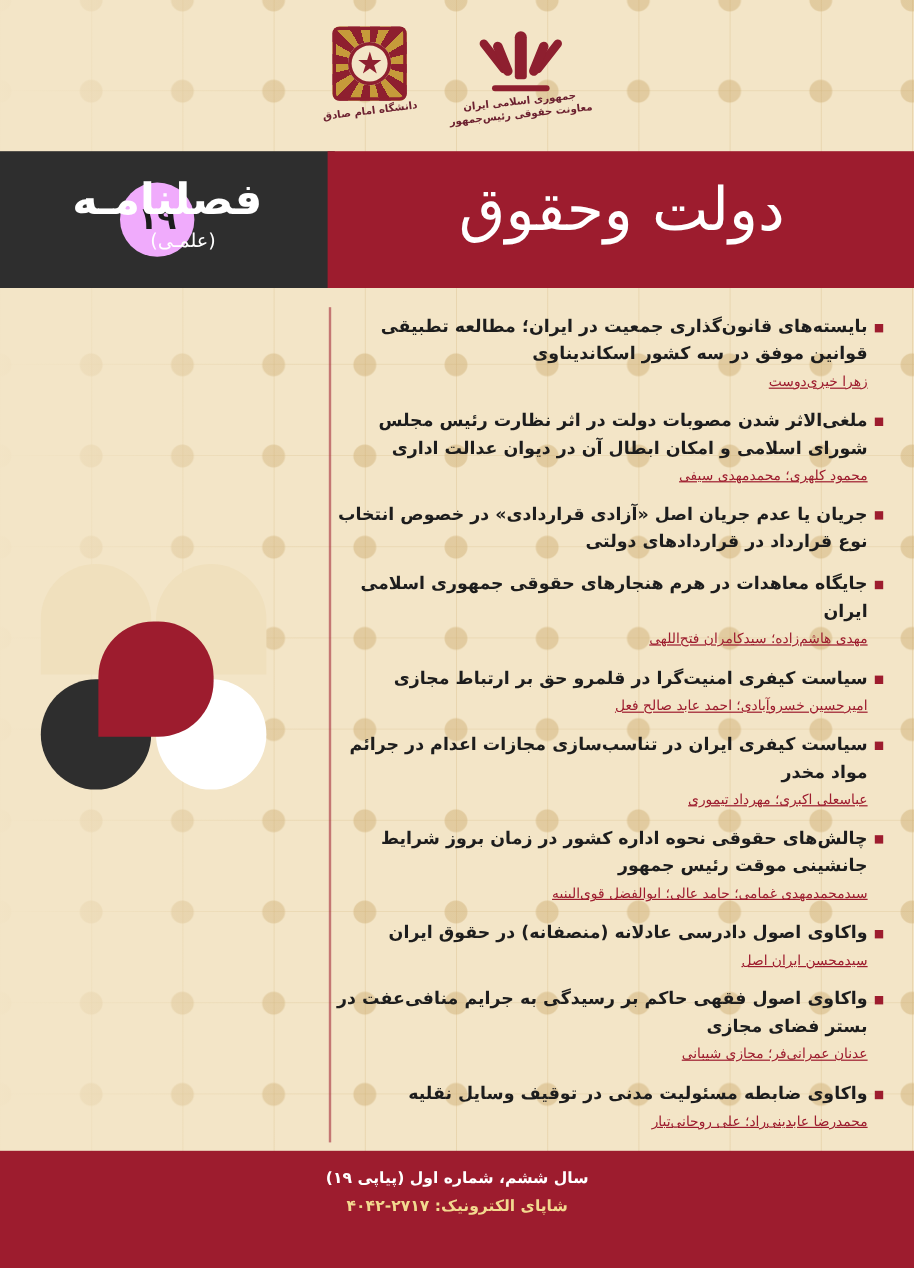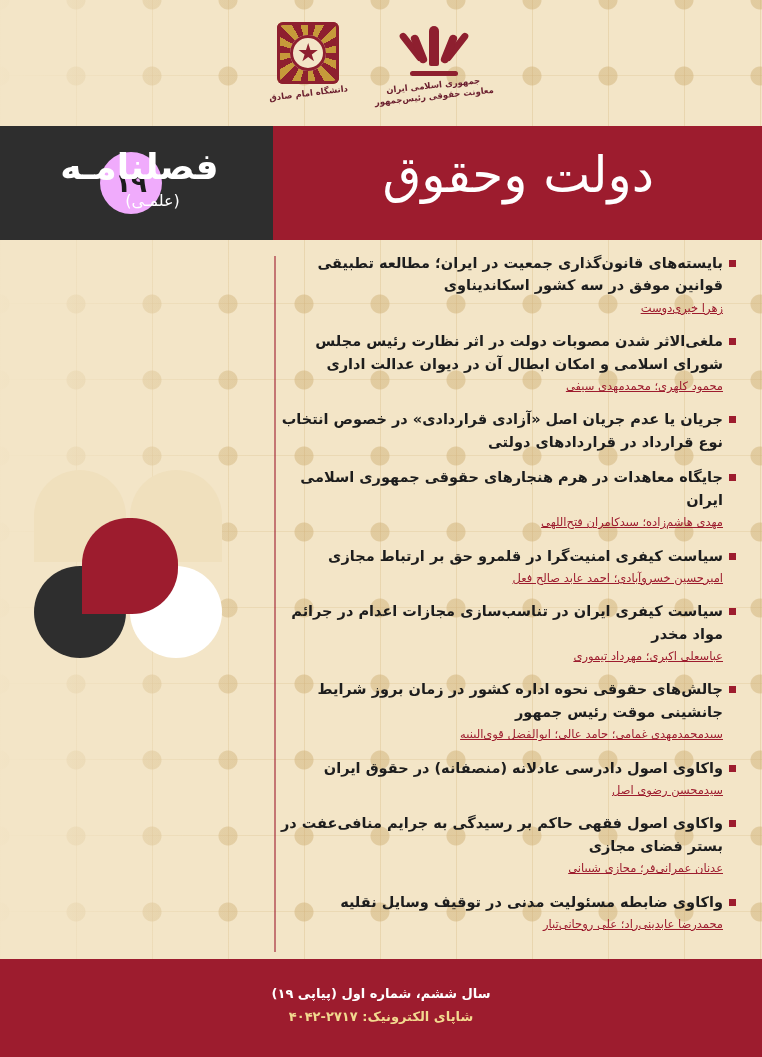--- a/index.html
+++ b/index.html
@@ -222,21 +222,21 @@
     right: 486px;
     width: 2px;
     height: 696px;
     background: #9d1c2e;
     opacity: .55;
   }
 
   
   .toc {
     position: absolute;
-    top: 252px;
+    top: 262px;
     right: 24px;
     width: 470px;
     text-align: right;
   }
   .article {
     margin-bottom: 13px;
     padding-right: 2px;
   }
   .article .title {
     color: #1d1d1d;
@@ -264,21 +264,21 @@
   }
 
   
   .footer {
     position: absolute;
     left: 0; right: 0; bottom: 0;
     height: 98px;
     background: #9d1c2e;
     color: #ffffff;
     text-align: center;
-    padding-top: 24px;
+    padding-top: 13px;
     box-sizing: border-box;
   }
   .footer div {
     font-size: 13px;
     line-height: 1.75;
     font-weight: bold;
   }
   .footer .issn { color: #f2d98f; }
 </style>
 </head>
@@ -364,21 +364,21 @@
       <div class="authors">عباسعلی اکبری؛ مهرداد تیموری</div>
     </div>
 
     <div class="article">
       <div class="title">چالش‌های حقوقی نحوه اداره کشور در زمان بروز شرایط جانشینی موقت رئیس جمهور</div>
       <div class="authors">سیدمحمدمهدی غمامی؛ حامد عالی؛ ابوالفضل قوی‌البنیه</div>
     </div>
 
     <div class="article">
       <div class="title">واکاوی اصول دادرسی عادلانه (منصفانه) در حقوق ایران</div>
-      <div class="authors">سیدمحسن رضوی اصل</div>
+      <div class="authors">سیدمحسن ایران اصل</div>
     </div>
 
     <div class="article">
       <div class="title">واکاوی اصول فقهی حاکم بر رسیدگی به جرایم منافی‌عفت در بستر فضای مجازی</div>
       <div class="authors">عدنان عمرانی‌فر؛ مجازی شیبانی</div>
     </div>
 
     <div class="article">
       <div class="title">واکاوی ضابطه مسئولیت مدنی در توقیف وسایل نقلیه</div>
       <div class="authors">محمدرضا عابدینی‌راد؛ علی روحانی‌تبار</div>

